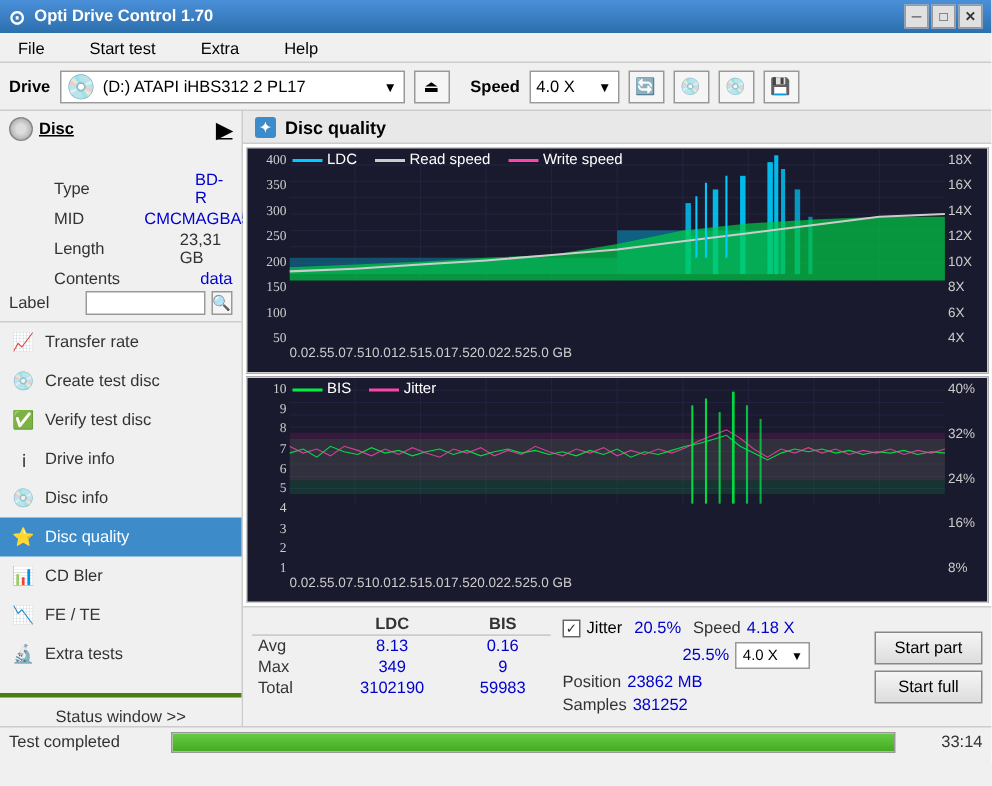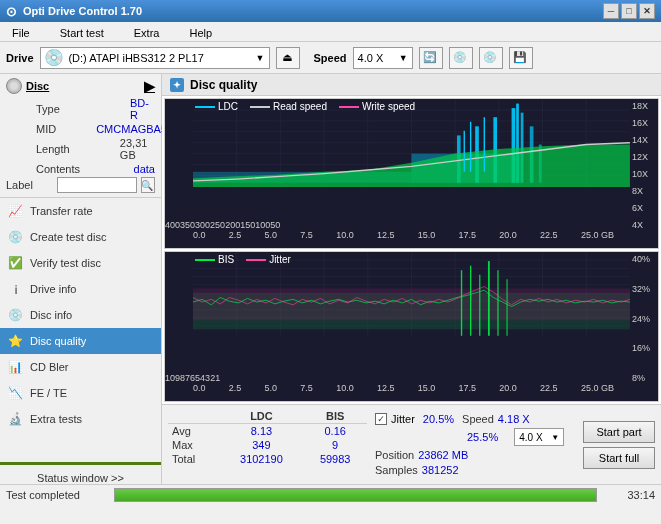--- a/index.html
+++ b/index.html
@@ -92,21 +92,21 @@
     
     
     .disc-panel {
       border-bottom: 1px solid #ccc;
       padding: 4px 6px;
     }
     .disc-header {
       display: flex;
       align-items: center;
       gap: 4px;
-      margin-bottom: 3px;
+      margin-bottom: 20px;
       font-weight: bold;
       font-size: 11px;
       text-decoration: underline;
     }
     .disc-icon {
       width: 16px; height: 16px;
       background: radial-gradient(circle, #ddd 30%, #999 100%);
       border-radius: 50%;
       border: 1px solid #888;
     }
@@ -245,24 +245,25 @@
     .legend-dot { width: 20px; height: 2px; }
     
     
     .y-axis-left {
       position: absolute;
       left: 0;
       top: 0;
       bottom: 18px;
       width: 28px;
       display: flex;
-      flex-direction: row;
+      flex-direction: column;
       justify-content: space-between;
       align-items: flex-end;
       padding: 2px 2px 0 0;
+      font-family: Liberation Serif, serif;
     }
     .y-axis-right {
       position: absolute;
       right: 0;
       top: 0;
       bottom: 18px;
       width: 28px;
       display: flex;
       flex-direction: column;
       justify-content: space-between;
@@ -272,21 +273,20 @@
     .axis-label { font-size: 9px; color: #ccc; }
     
     
     .x-axis {
       position: absolute;
       bottom: 0;
       left: 28px;
       right: 44px;
       height: 18px;
       display: flex;
-      justify-content: space-between;
       align-items: flex-start;
     }
     .x-axis .axis-label { color: #ccc; }
     
     
     .chart-svg {
       position: absolute;
       left: 28px;
       top: 0;
       right: 28px;
@@ -722,21 +722,21 @@
       </div>
 
       <div style="display:flex;flex-direction:column;gap:3px;justify-content:center;min-width:200px;">
         <div style="display:flex;align-items:center;gap:4px;">
           <div class="checkbox-icon">✓</div>
           <span>Jitter</span>
           <span style="color:#0000cc;margin-left:4px;">20.5%</span>
           <span style="color:#333;margin-left:4px;">Speed</span>
           <span style="color:#0000cc;">4.18 X</span>
         </div>
-        <div style="display:flex;align-items:center;gap:12px;">
+        <div style="display:flex;align-items:center;gap:0;">
           <span style="width:80px;"></span>
           <span style="color:#0000cc;">25.5%</span>
           <div class="drive-select" style="width:50px;height:18px;font-size:10px;margin-left:4px;">
             <span>4.0 X</span>
             <span style="margin-left:auto;font-size:8px;">▼</span>
           </div>
         </div>
         <div style="display:flex;align-items:center;gap:4px;">
           <span style="color:#333;">Position</span>
           <span style="color:#0000cc;">23862 MB</span>

